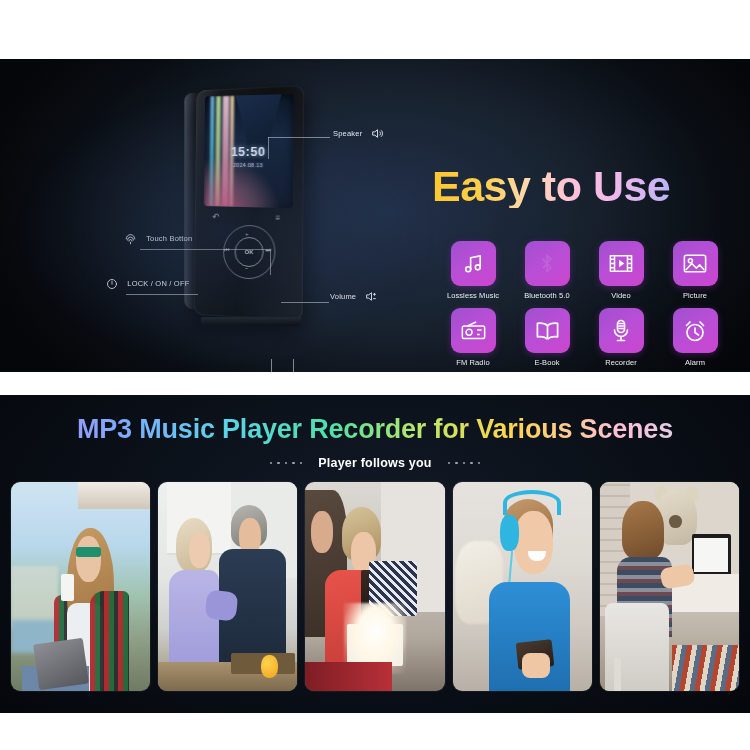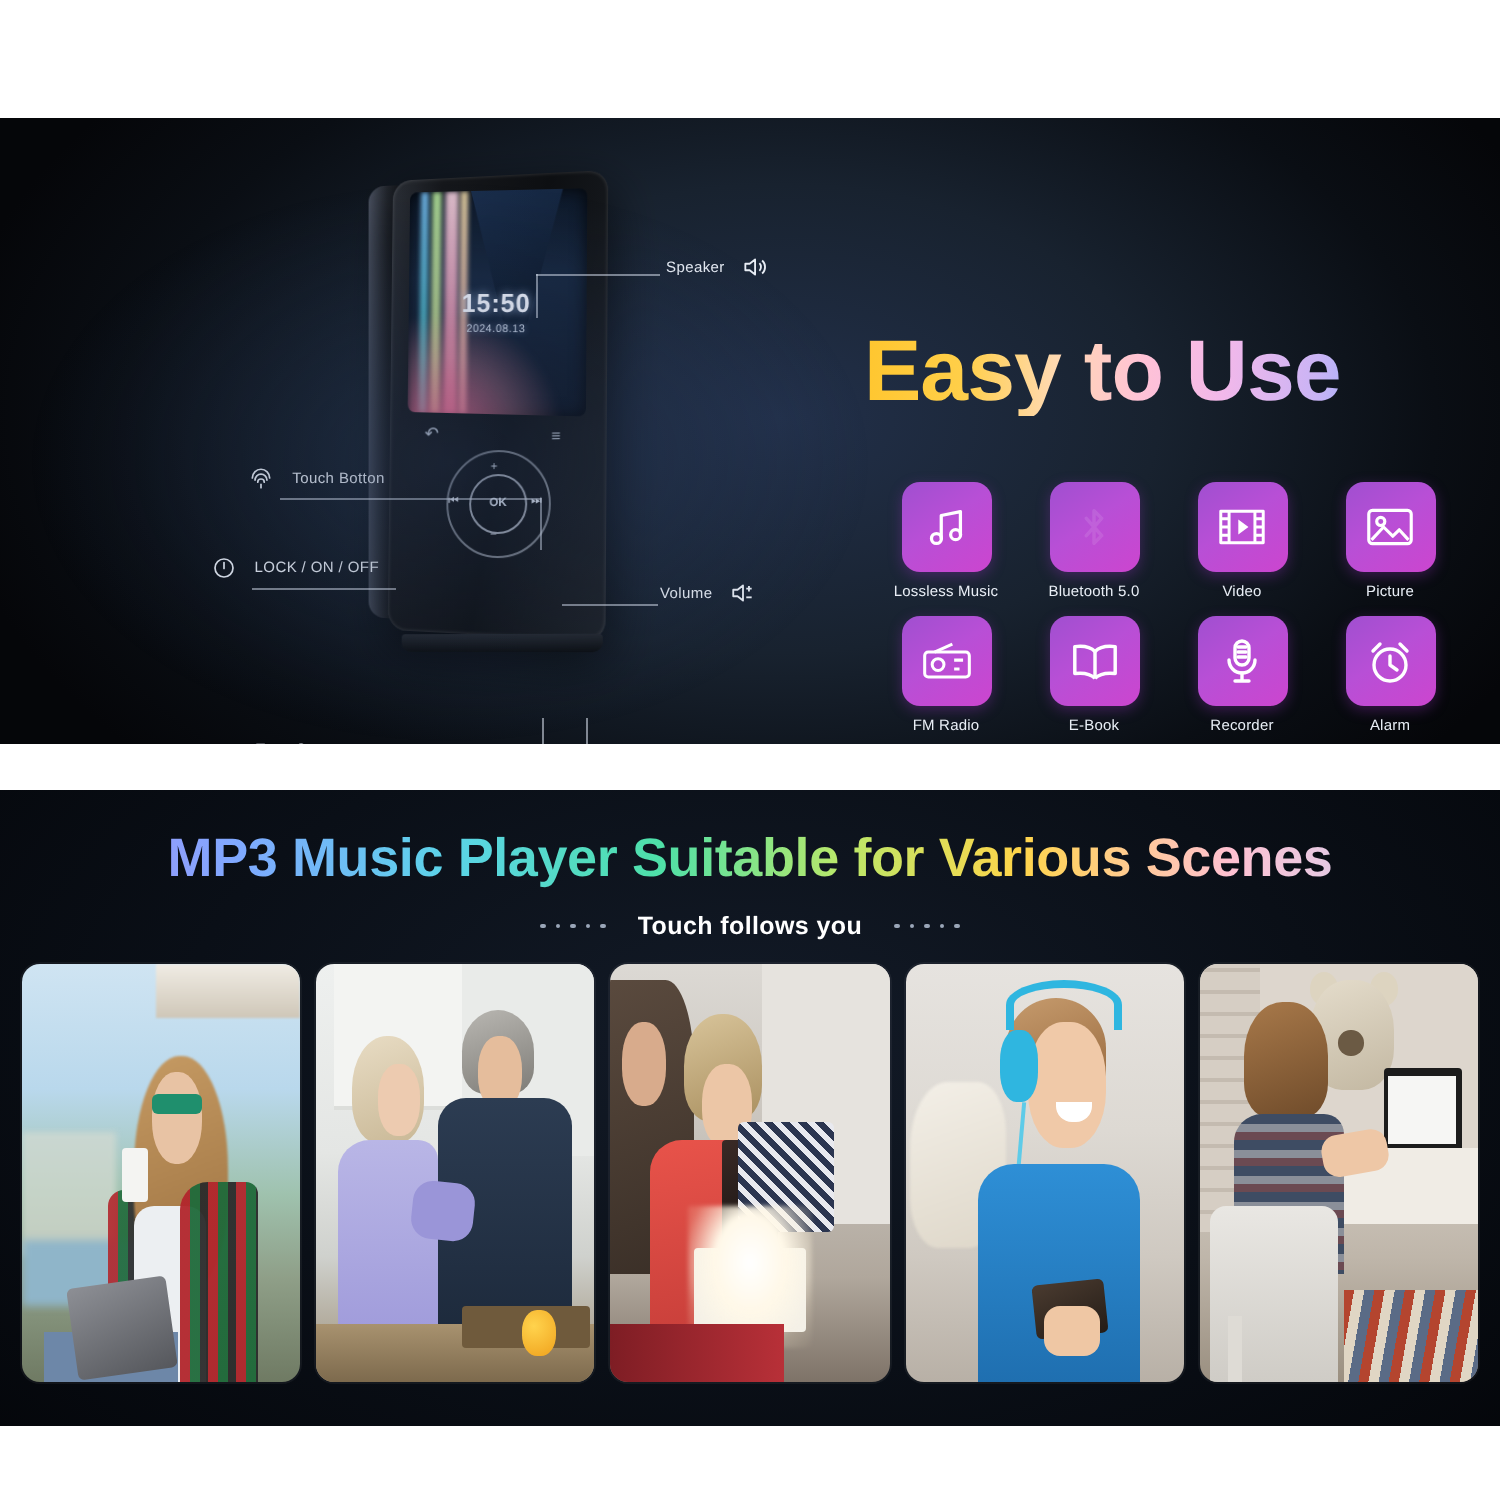--- a/index.html
+++ b/index.html
@@ -437,31 +437,31 @@
       <span class="feat-label">Alarm</span>
     </div>
 
   </div>
 </div>
 
 <div id="panel-gap"></div>
 
 <div id="bottom-panel"></div>
 
-<div id="scenes-title">MP3 Music Player Suitable for Various Scenes</div>
+<div id="scenes-title">MP3 Music Player Recorder for Various Scenes</div>
 
 <div id="scenes-sub-row">
   <span class="dotrow">
       <i></i>
       <i></i>
       <i></i>
       <i></i>
       <i></i>
     </span>
-  <span id="scenes-sub">Touch follows you</span>
+  <span id="scenes-sub">Player follows you</span>
   <span class="dotrow">
       <i></i>
       <i></i>
       <i></i>
       <i></i>
       <i></i>
     </span>
 </div>
 
 <div id="photo-strip">

